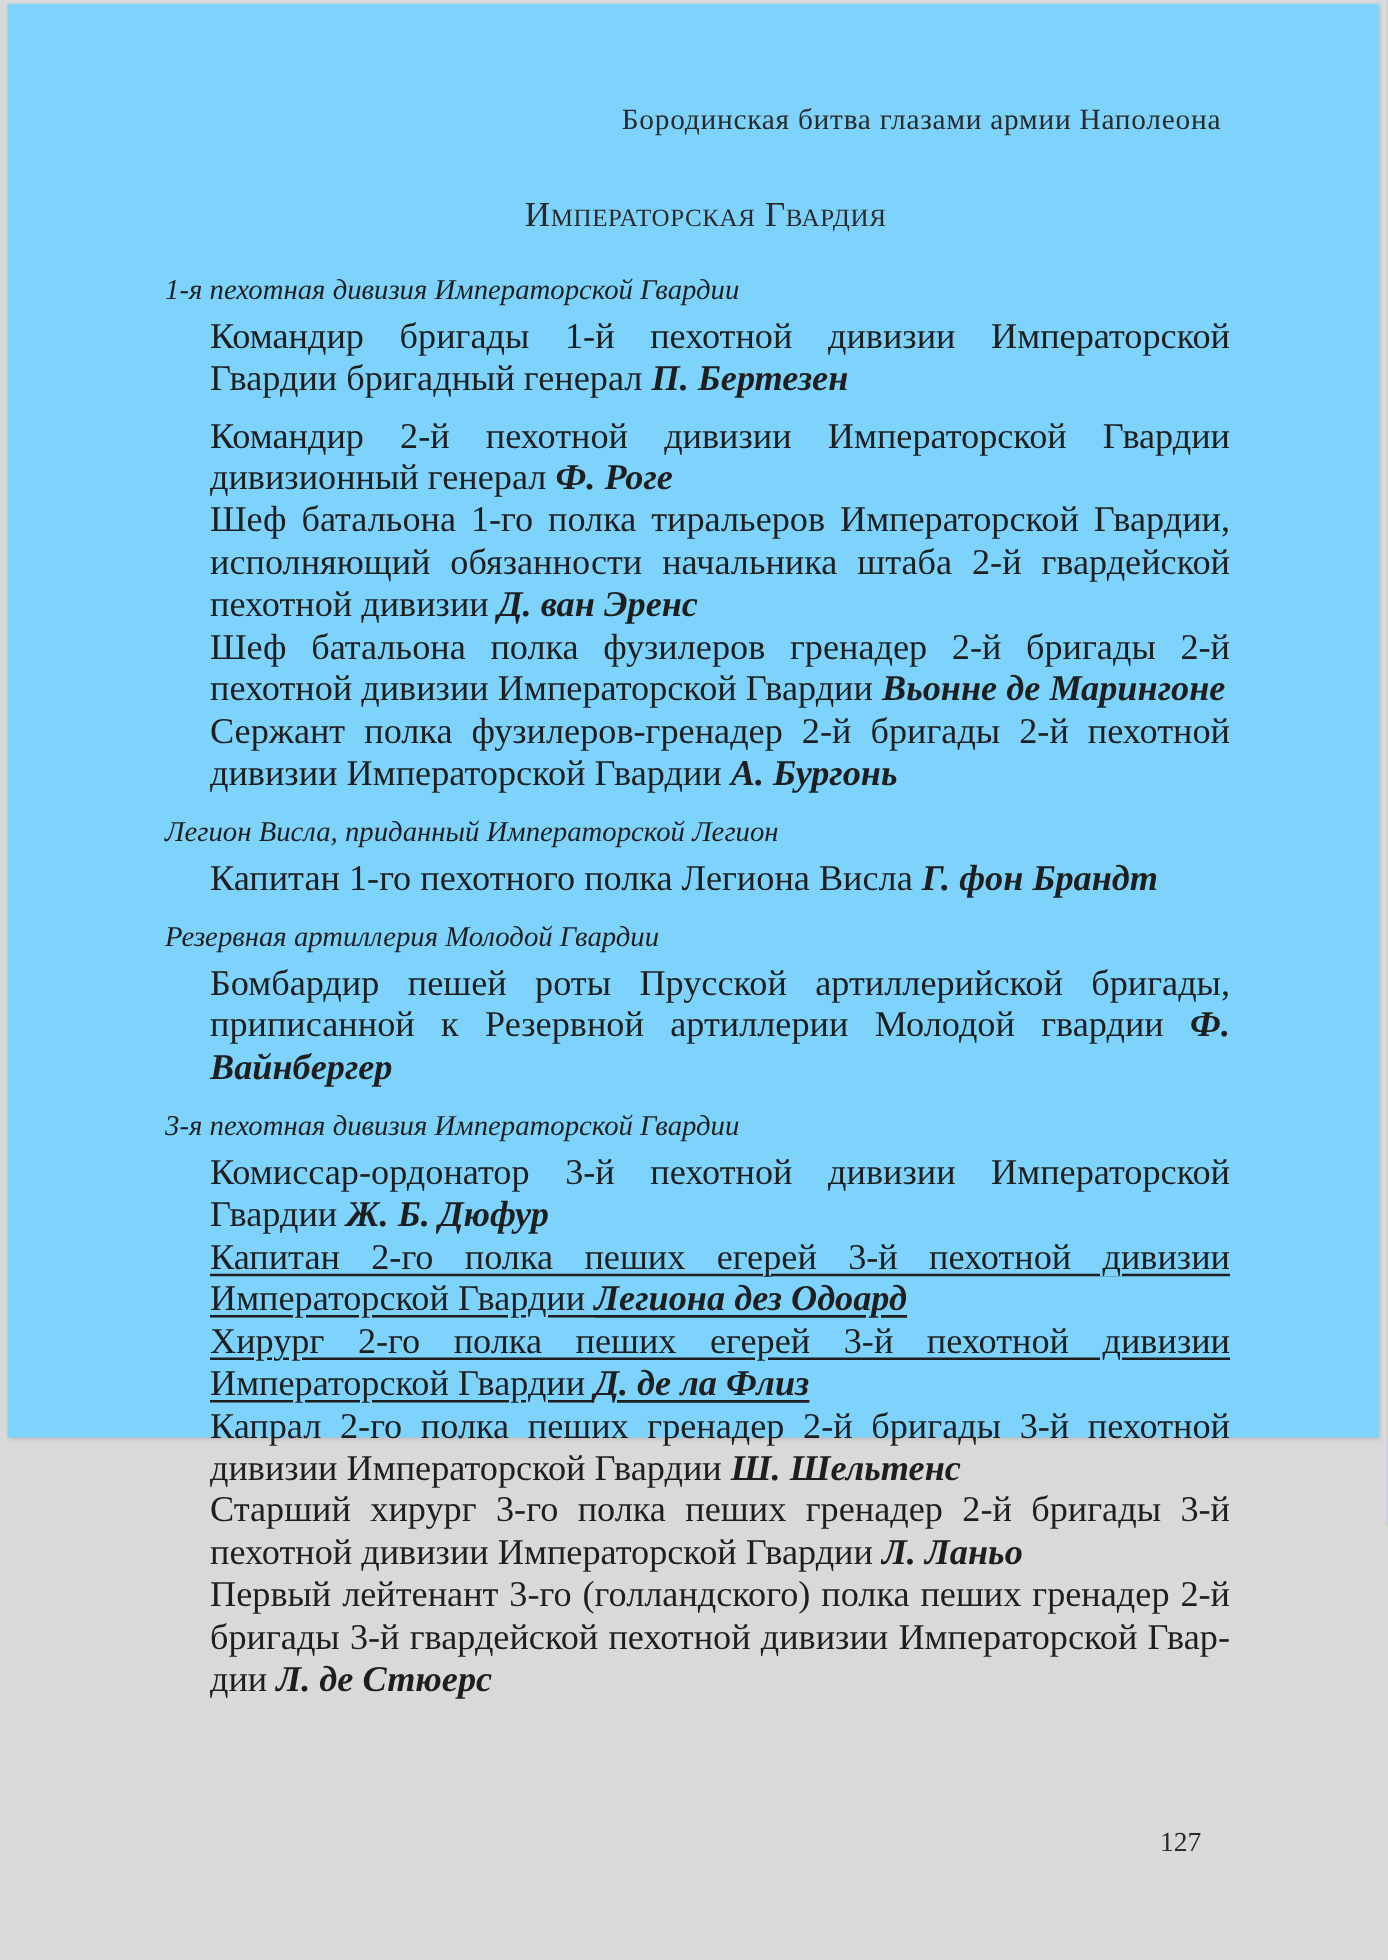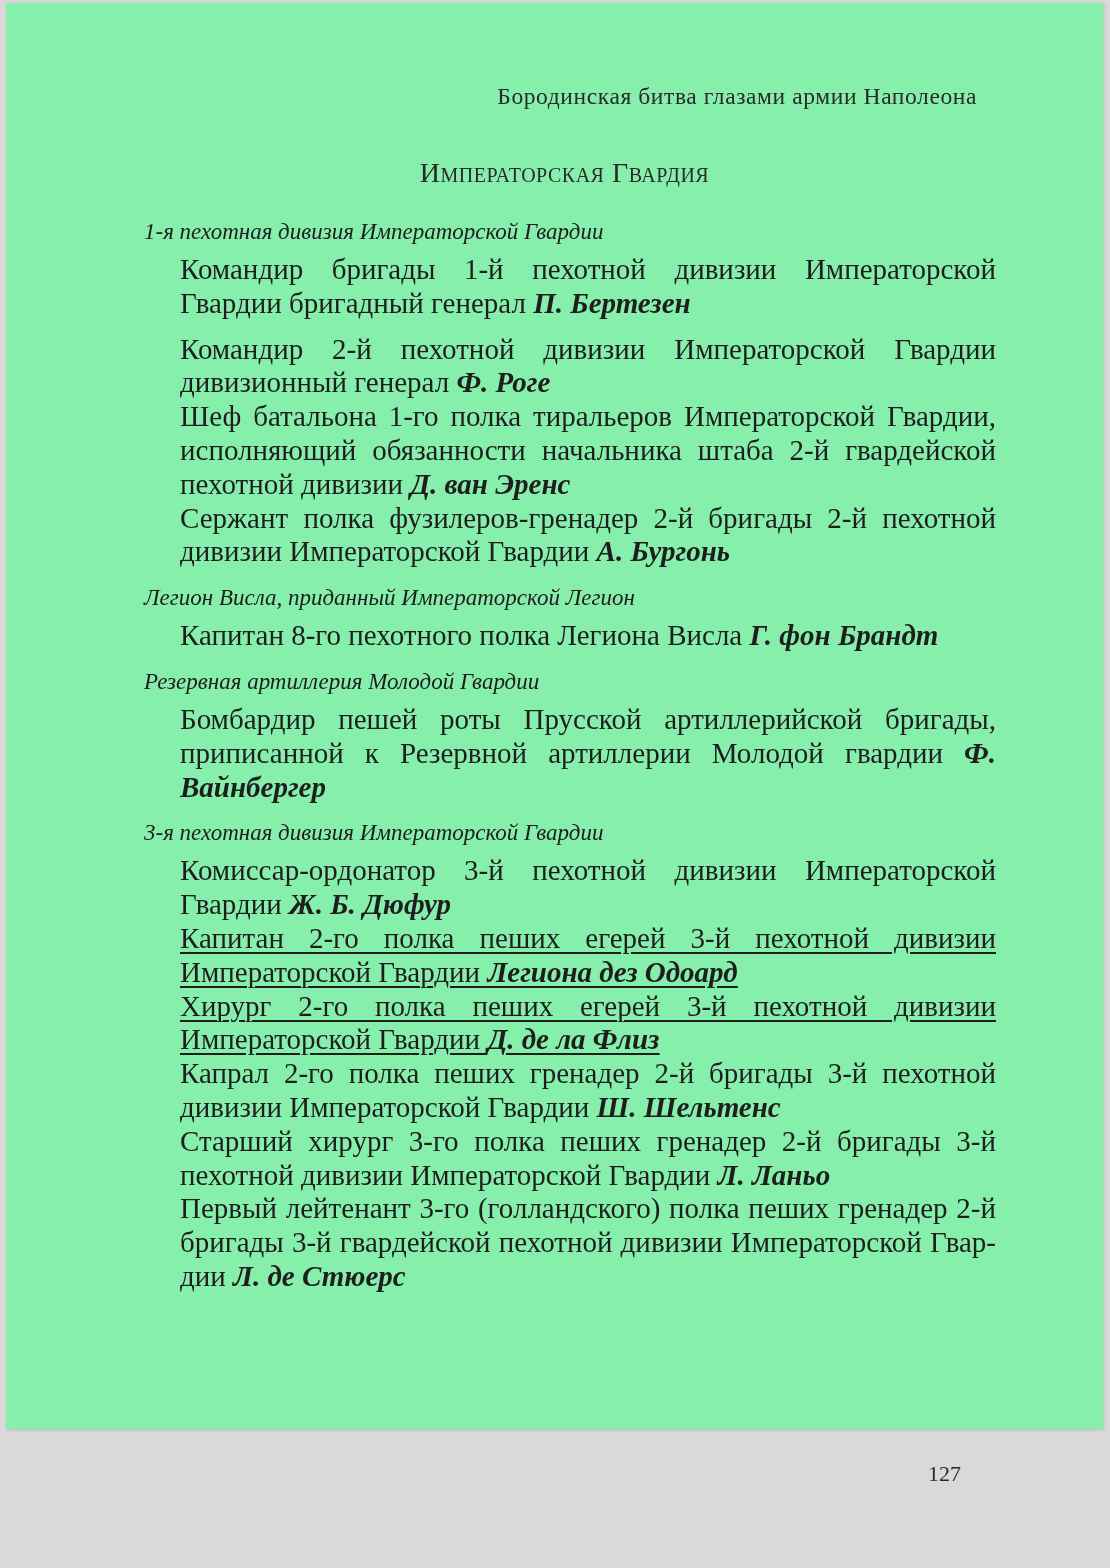--- a/index.html
+++ b/index.html
@@ -11,22 +11,22 @@
       height: 1568px;
       background: #d9d9d9;
       position: relative;
       overflow: hidden;
     }
     .page {
       position: absolute;
       left: 6px;
       top: 3px;
       width: 1097px;
-      height: 1426px;
-      background: #86efac;
+      height: 1147px;
+      background: #7dd3fc;
       box-shadow: 1px 1px 3px rgba(0,0,0,0.15);
       font-family: "DejaVu Serif", "Liberation Serif", serif;
       color: #1e1e1e;
     }
     .running-head {
       position: absolute;
       right: 126px;
       top: 80px;
       font-family: "Liberation Serif", serif;
       font-size: 23.5px;
@@ -41,21 +41,21 @@
       top: 154px;
       text-align: center;
       font-family: "Liberation Serif", serif;
       font-size: 28px;
       font-variant: small-caps;
       letter-spacing: 0.5px;
       color: #2a2a2a;
     }
     .content {
       position: absolute;
-      left: 138px;
+      left: 126px;
       top: 212px;
       width: 852px;
     }
     .group { margin: 0; }
     .group + .group { margin-top: 12px; }
     .group-heading {
       font-family: "Liberation Serif", serif;
       font-style: italic;
       font-size: 23px;
       line-height: 34px;
@@ -105,26 +105,27 @@
   <div class="content">
 
     <div class="group">
       <div class="group-heading">1-я пехотная дивизия Императорской Гвардии</div>
       <div class="entry"><span>Командир бригады 1-й пехотной дивизии Императорской Гвардии бри­гадный генерал </span><span class="name">П. Бертезен</span></div>
     </div>
 
     <div class="group">
       <div class="entry"><span>Командир 2-й пехотной дивизии Императорской Гвардии дивизион­ный генерал </span><span class="name">Ф. Роге</span></div>
       <div class="entry"><span>Шеф батальона 1-го полка тиральеров Императорской Гвардии, испол­няющий обязанности начальника штаба 2-й гвардейской пехотной ди­визии </span><span class="name">Д. ван Эренс</span></div>
+      <div class="entry"><span>Шеф батальона полка фузилеров гренадер 2-й бригады 2-й пехотной дивизии Императорской Гвардии </span><span class="name">Вьонне де Марингоне</span></div>
       <div class="entry"><span>Сержант полка фузилеров-гренадер 2-й бригады 2-й пехотной дивизии Императорской Гвардии </span><span class="name">А. Бургонь</span></div>
     </div>
 
     <div class="group">
       <div class="group-heading">Легион Висла, приданный Императорской Легион</div>
-      <div class="entry"><span>Капитан 8-го пехотного полка Легиона Висла </span><span class="name">Г. фон Брандт</span></div>
+      <div class="entry"><span>Капитан 1-го пехотного полка Легиона Висла </span><span class="name">Г. фон Брандт</span></div>
     </div>
 
     <div class="group">
       <div class="group-heading">Резервная артиллерия Молодой Гвардии</div>
       <div class="entry"><span>Бомбардир пешей роты Прусской артиллерийской бригады, приписан­ной к Резервной артиллерии Молодой гвардии </span><span class="name">Ф. Вайнбергер</span></div>
     </div>
 
     <div class="group">
       <div class="group-heading">3-я пехотная дивизия Императорской Гвардии</div>
       <div class="entry"><span>Комиссар-ордонатор 3-й пехотной дивизии Императорской Гвардии </span><span class="name">Ж. Б. Дюфур</span></div>

